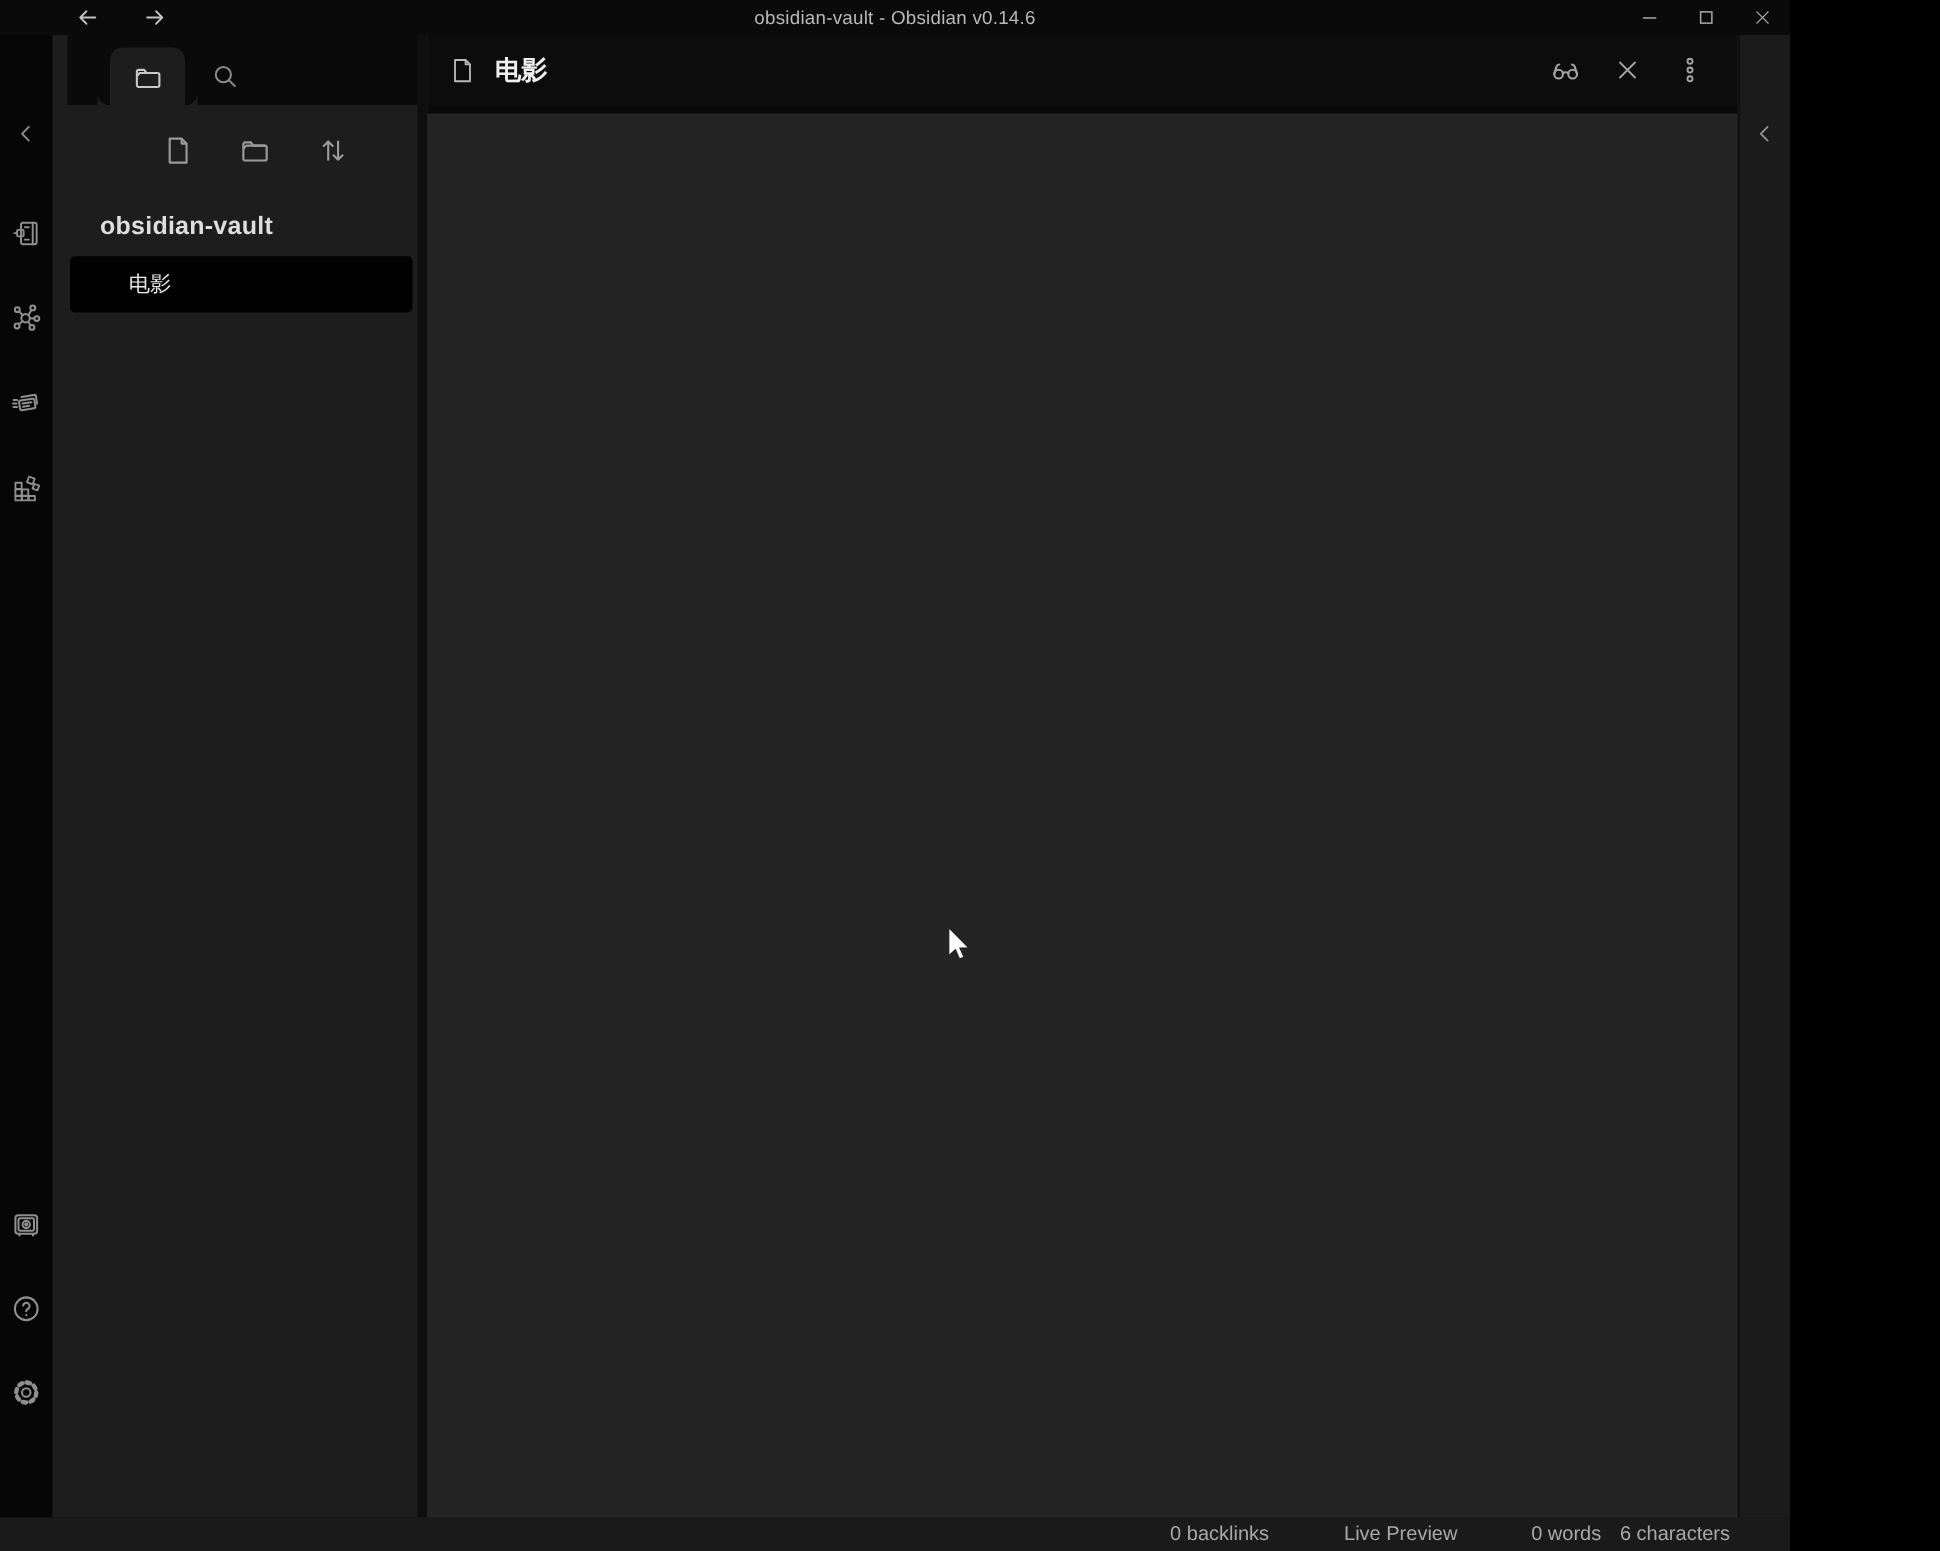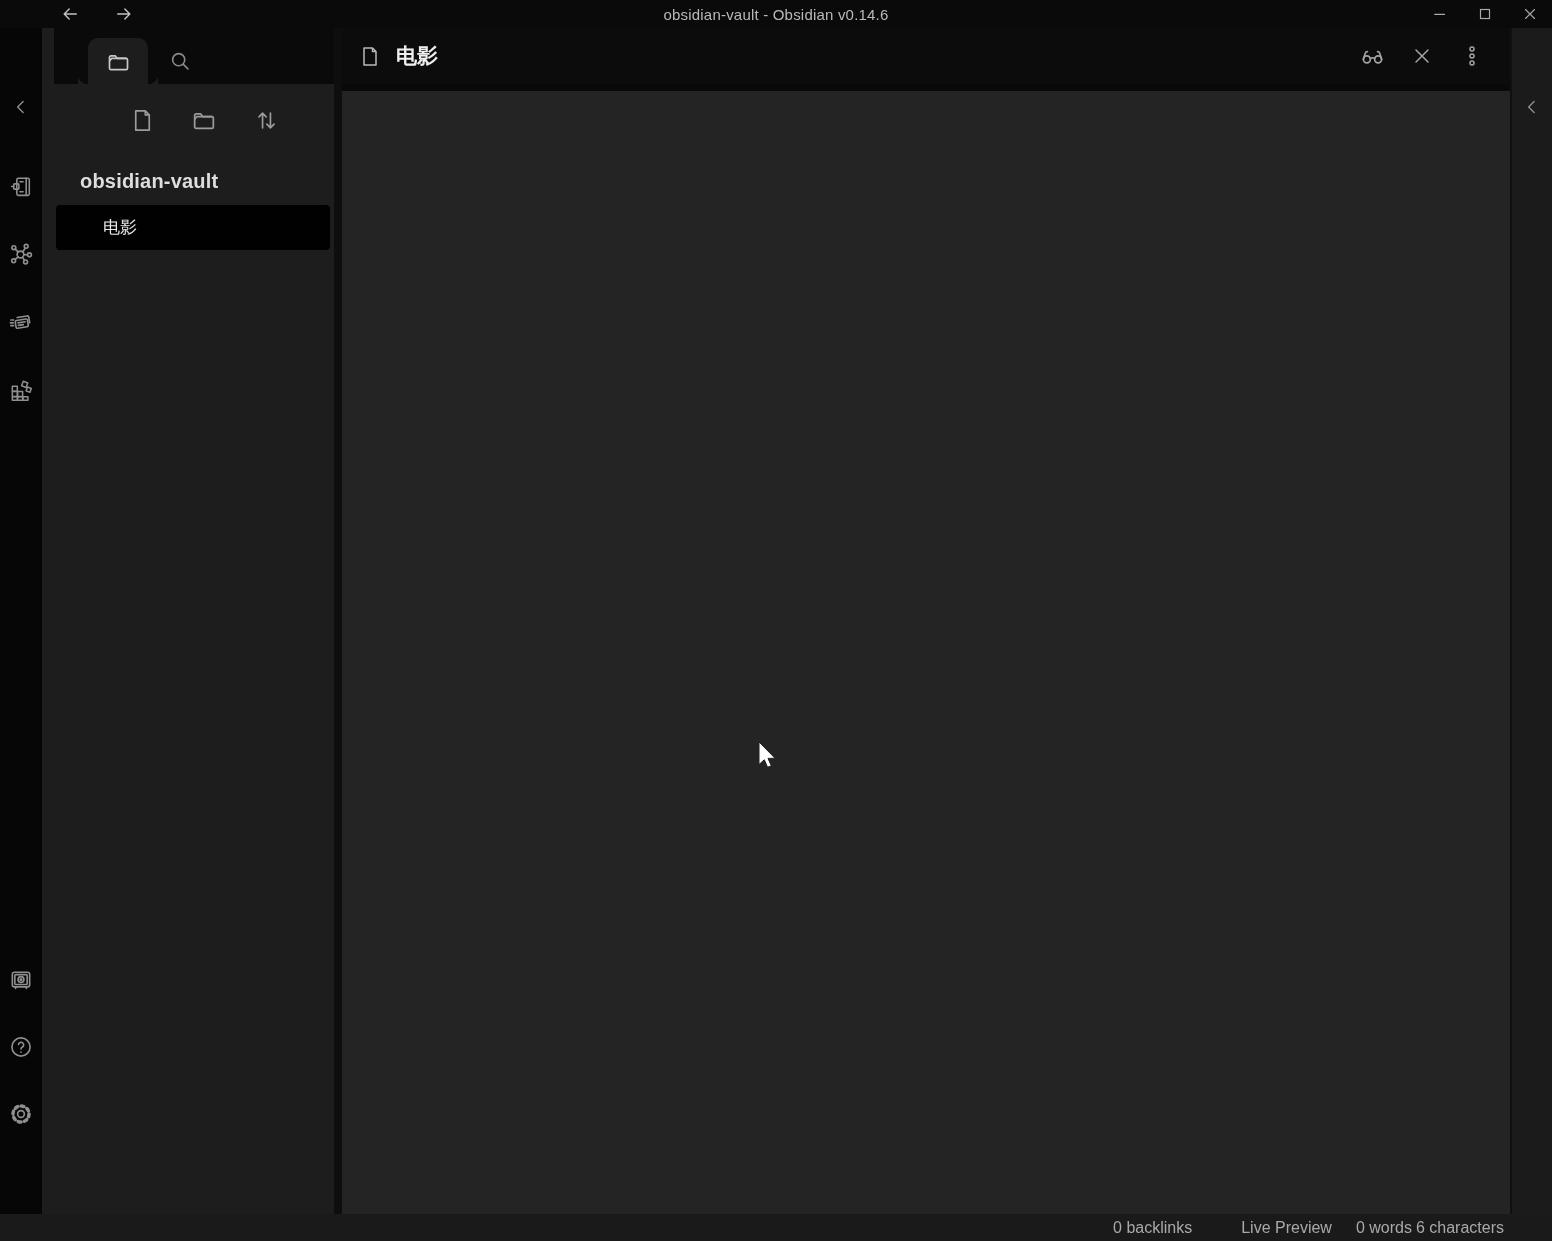--- a/index.html
+++ b/index.html
@@ -1,18 +1,18 @@
 <!DOCTYPE html>
 <html><head>
 <meta charset="utf-8">
 <style>
   * { margin: 0; padding: 0; box-sizing: border-box; }
   html, body { width: 1552px; height: 1241px; overflow: hidden; background: #000; }
   body { font-family: "Liberation Sans", "DejaVu Sans", sans-serif; color: #d4d4d4; }
-  .app { position: relative; width: 1552px; height: 1241px; display: flex; flex-direction: column; background: #0c0c0c; }
+  .app { position: relative; width: 1432px; height: 1241px; display: flex; flex-direction: column; background: #0c0c0c; }
 
   
   .titlebar { position: relative; height: 28px; flex: 0 0 28px; background: #0a0a0a; display: flex; align-items: center; }
   .nav-arrows { display: flex; align-items: center; gap: 26px; margin-left: 56px; }
   .tb-btn { width: 28px; height: 24px; display: flex; align-items: center; justify-content: center; background: transparent; border: none; cursor: default; }
   .tb-title { position: absolute; left: 0; right: 0; text-align: center; font-size: 15px; color: #b9b9b9; letter-spacing: .2px; pointer-events: none; }
   .win-controls { position: absolute; right: 8px; top: 0; height: 28px; display: flex; align-items: center; gap: 17px; }
   .icon svg { display: block; }
 
   
@@ -50,24 +50,24 @@
   .pane-actions { margin-left: auto; display: flex; align-items: center; gap: 14px; }
   .pane-action { width: 36px; height: 36px; display: flex; align-items: center; justify-content: center; background: transparent; border: none; }
   .pane-seam { height: 7px; flex: 0 0 7px; background: #090909; }
   .editor { flex: 1 1 auto; position: relative; background: #242424; }
 
   
   .right-strip { width: 42px; flex: 0 0 42px; background: #1b1b1b; border-left: 2px solid #101010; display: flex; flex-direction: column; align-items: center; }
   .right-strip .ribbon-btn { margin-top: 62px; }
 
   
-  .statusbar { height: 27px; flex: 0 0 27px; background: #1a1a1a; display: flex; align-items: flex-start; justify-content: flex-end; padding: 5px 48px 0 0; gap: 0; overflow: hidden; }
+  .statusbar { height: 27px; flex: 0 0 27px; background: #1a1a1a; display: flex; align-items: flex-start; justify-content: flex-end; padding: 5px 48px 0 0; gap: 11px; overflow: hidden; }
   .status-item { background: transparent; border: none; font-family: inherit; font-size: 16px; color: #a9a9a9; padding: 0; }
   .status-item.s0 { margin-right: 49px; }
-  .status-item.s1 { margin-right: 24px; }
+  .status-item.s1 { margin-right: 48px; }
   .status-item.s2 { margin-right: 4px; }
 
   
   .mouse-cursor { position: absolute; left: 758px; top: 741px; width: 22px; height: 34px; pointer-events: none; }
 </style>
 </head>
 <body>
 
 <div class="app">
 

